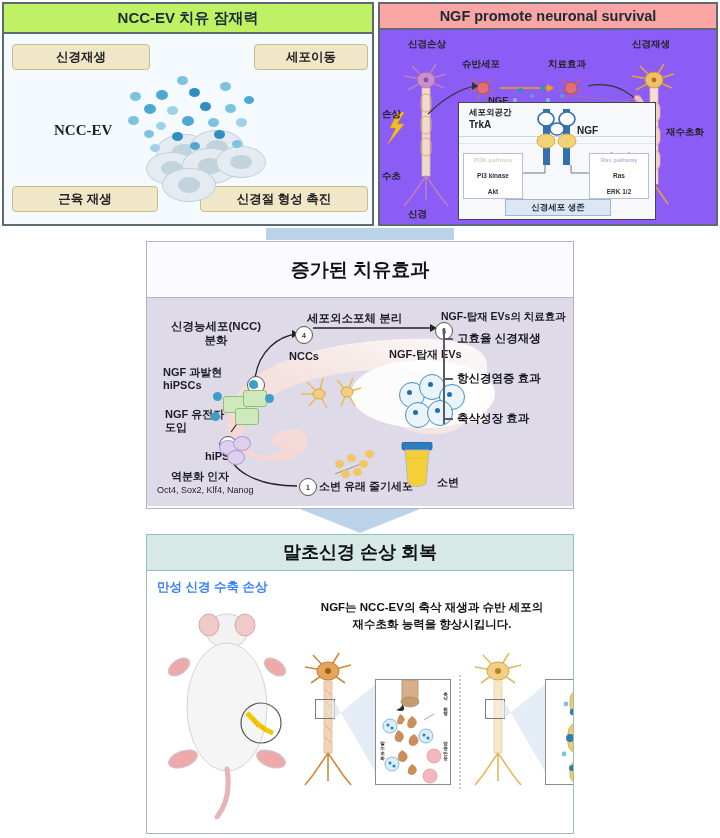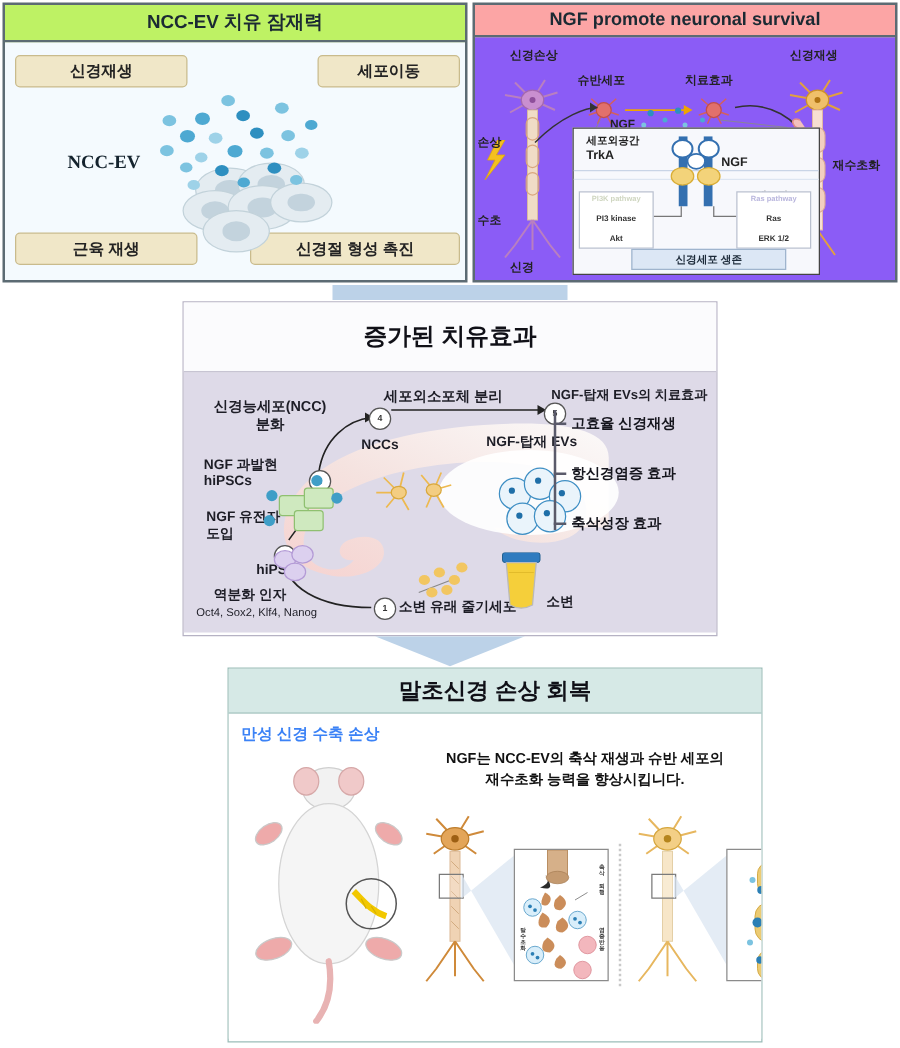--- a/index.html
+++ b/index.html
@@ -51,21 +51,21 @@
   .ngf-lab.sm{font-size:8.5px;}
   
   #ngf-inset{position:absolute;left:78px;top:72px;width:198px;height:118px;
     background:#f7f8fc;border:1px solid #444;box-sizing:border-box;}
   .memline{position:absolute;left:0;width:100%;height:1px;background:#c9d4e6;}
   .pathbox{position:absolute;width:60px;height:46px;background:#ffffff;border:1px solid #b9c0cf;
     box-sizing:border-box;display:flex;flex-direction:column;align-items:center;
     justify-content:space-between;padding:3px 0;}
   .pathbox .ph{font-size:6px;font-weight:bold;line-height:1.05;text-align:center;}
   .pathbox .pn{font-size:6.5px;font-weight:bold;color:#333;}
-  #surv-box{position:absolute;left:46px;top:96px;width:124px;height:17px;background:#dce7f5;
+  #surv-box{position:absolute;left:46px;top:96px;width:106px;height:17px;background:#dce7f5;
     border:1px solid #9fb4cd;box-sizing:border-box;display:flex;align-items:center;
     justify-content:center;font-size:8.5px;font-weight:bold;color:#1d2b3a;}
 
   
   .connector{position:absolute;background:#bcd2e8;}
 
   
   #panel-center{left:146px;top:241px;width:428px;height:268px;}
   #panel-center .p-head{height:56px;background:#fbfbfd;border-bottom:1px solid #b6b2c4;
     font-size:19px;color:#101017;}
@@ -383,21 +383,21 @@
     <div class="bullet" style="left:310px;top:33px;">고효율 신경재생</div>
     <div class="bullet" style="left:310px;top:73px;">항신경염증 효과</div>
     <div class="bullet" style="left:310px;top:113px;">축삭성장 효과</div>
   </div>
 </div>
 
 <svg width="120" height="26" style="position:absolute;left:300px;top:509px;">
   <polygon points="0,0 120,0 60,24" fill="#bcd2e8"></polygon>
 </svg>
 
-<div class="panel" id="panel-bottom" style="border:1px solid #9bbdb8;margin-left:36px;">
+<div class="panel" id="panel-bottom" style="border:1px solid #9bbdb8;">
   <div class="p-head">말초신경 손상 회복</div>
   <div class="p-body">
 
     <div id="lbl-chronic">만성 신경 수축 손상</div>
 
     <div id="lbl-claim">
       <div>NGF는 NCC-EV의 축삭 재생과 슈반 세포의</div>
       <div>재수초화 능력을 향상시킵니다.</div>
     </div>
 

